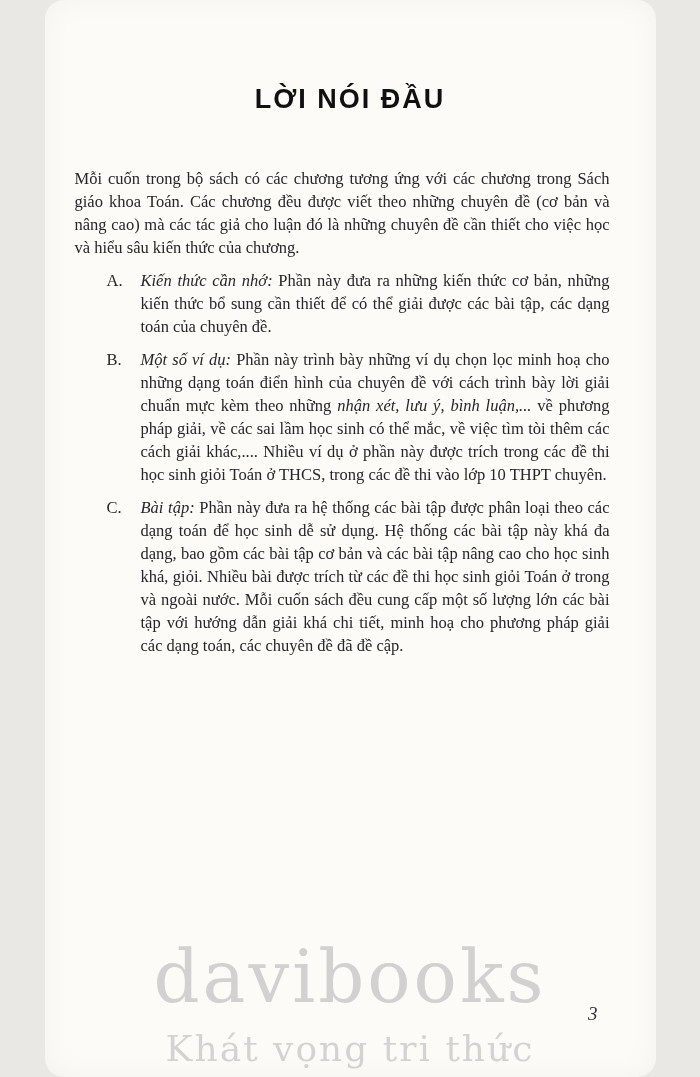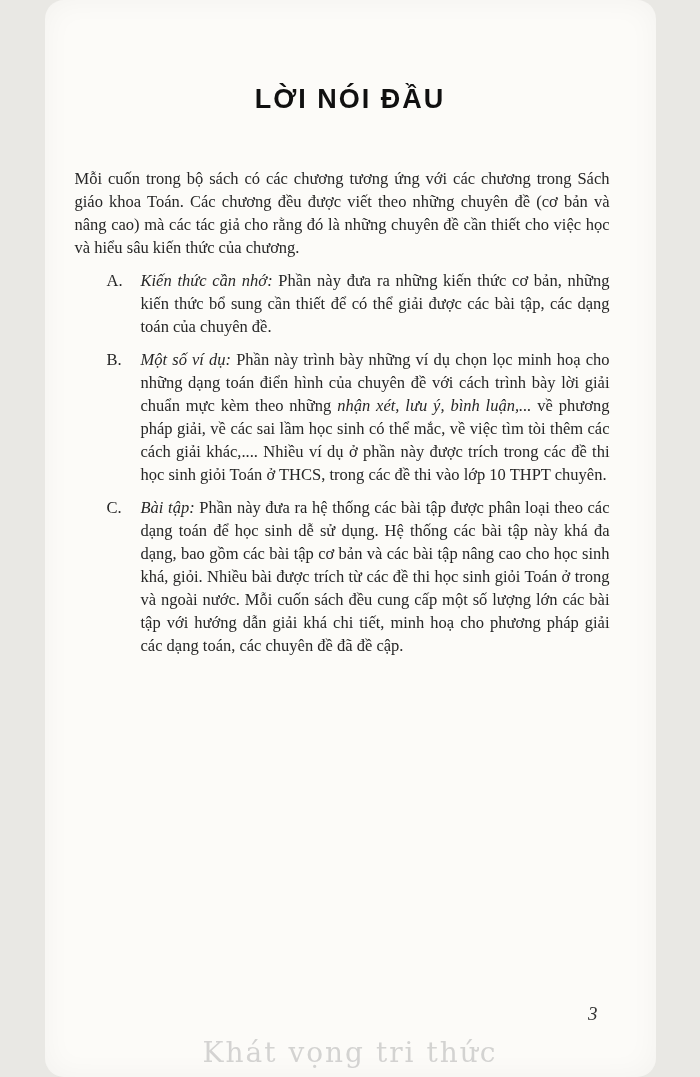--- a/index.html
+++ b/index.html
@@ -51,25 +51,25 @@
   .wm1 {
     font-family: "DejaVu Serif", serif;
     font-size: 72px;
     line-height: 1;
     color: #a9a9a9;
     opacity: 0.5;
     letter-spacing: 3px;
   }
   .wm2 {
     font-family: "DejaVu Serif", serif;
-    font-size: 28px;
+    font-size: 36px;
     line-height: 1.1;
     color: #b3b3b3;
     opacity: 0.55;
-    margin-top: 4px;
+    margin-top: 16px;
     letter-spacing: 2px;
   }
   .pagenum {
     position: absolute;
     right: 58px;
     bottom: 52px;
     font-family: "Liberation Serif", serif;
     font-style: italic;
     font-size: 19px;
     color: #333;
@@ -78,21 +78,21 @@
 </head>
 <body>
 
 <div class="page">
 
   <h1 class="title">LỜI NÓI ĐẦU</h1>
 
   <div class="content">
 
 
-    <p class="para">Mỗi cuốn trong bộ sách có các chương tương ứng với các chương trong Sách giáo khoa Toán. Các chương đều được viết theo những chuyên đề (cơ bản và nâng cao) mà các tác giả cho rằng đó là những chuyên đề cần thiết cho việc học và hiểu sâu kiến thức của chương.</p>
+    <p class="para">Mỗi cuốn trong bộ sách có các chương tương ứng với các chương trong Sách giáo khoa Toán. Các chương đều được viết theo những chuyên đề (cơ bản và nâng cao) mà các tác giả cho luận đó là những chuyên đề cần thiết cho việc học và hiểu sâu kiến thức của chương.</p>
 
 
     <div class="list">
 
       <div class="item">
         <span class="label">A.</span>
         <div class="ibody"><span class="it">Kiến thức cần nhớ:</span><span> Phần này đưa ra những kiến thức cơ bản, những kiến thức bổ sung cần thiết để có thể giải được các bài tập, các dạng toán của chuyên đề.</span></div>
       </div>
 
       <div class="item">
@@ -104,18 +104,19 @@
         <span class="label">C.</span>
         <div class="ibody"><span class="it">Bài tập:</span><span> Phần này đưa ra hệ thống các bài tập được phân loại theo các dạng toán để học sinh dễ sử dụng. Hệ thống các bài tập này khá đa dạng, bao gồm các bài tập cơ bản và các bài tập nâng cao cho học sinh khá, giỏi. Nhiều bài được trích từ các đề thi học sinh giỏi Toán ở trong và ngoài nước. Mỗi cuốn sách đều cung cấp một số lượng lớn các bài tập với hướng dẫn giải khá chi tiết, minh hoạ cho phương pháp giải các dạng toán, các chuyên đề đã đề cập.</span></div>
       </div>
 
     </div>
 
 
   </div>
 
   <div class="watermark">
+    <div class="wm1">davibooks</div>
     <div class="wm2">Khát vọng tri thức</div>
   </div>
 
   <div class="pagenum">3</div>
 
 </div>
 
 </body></html>

